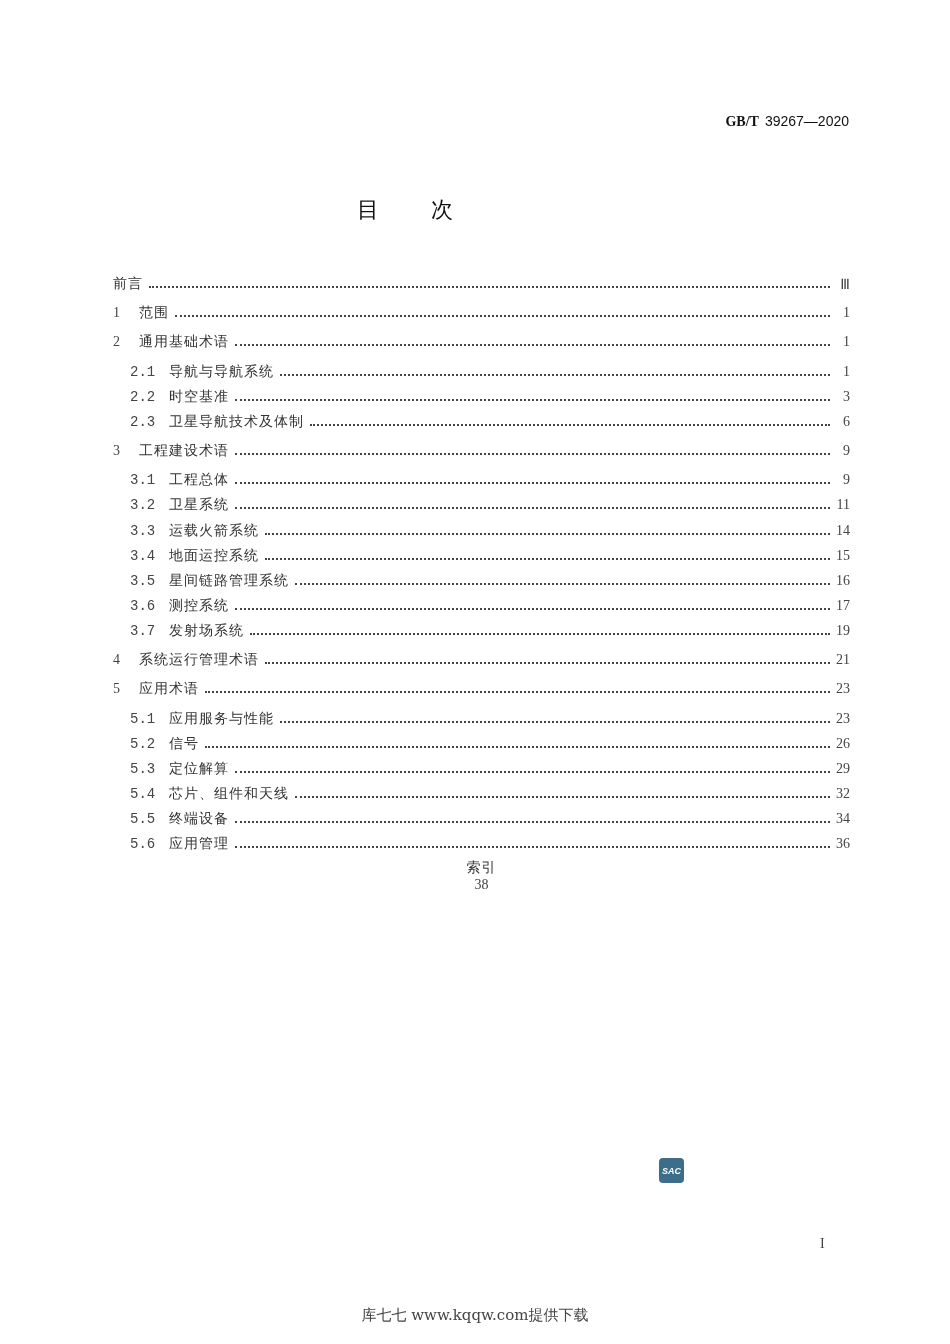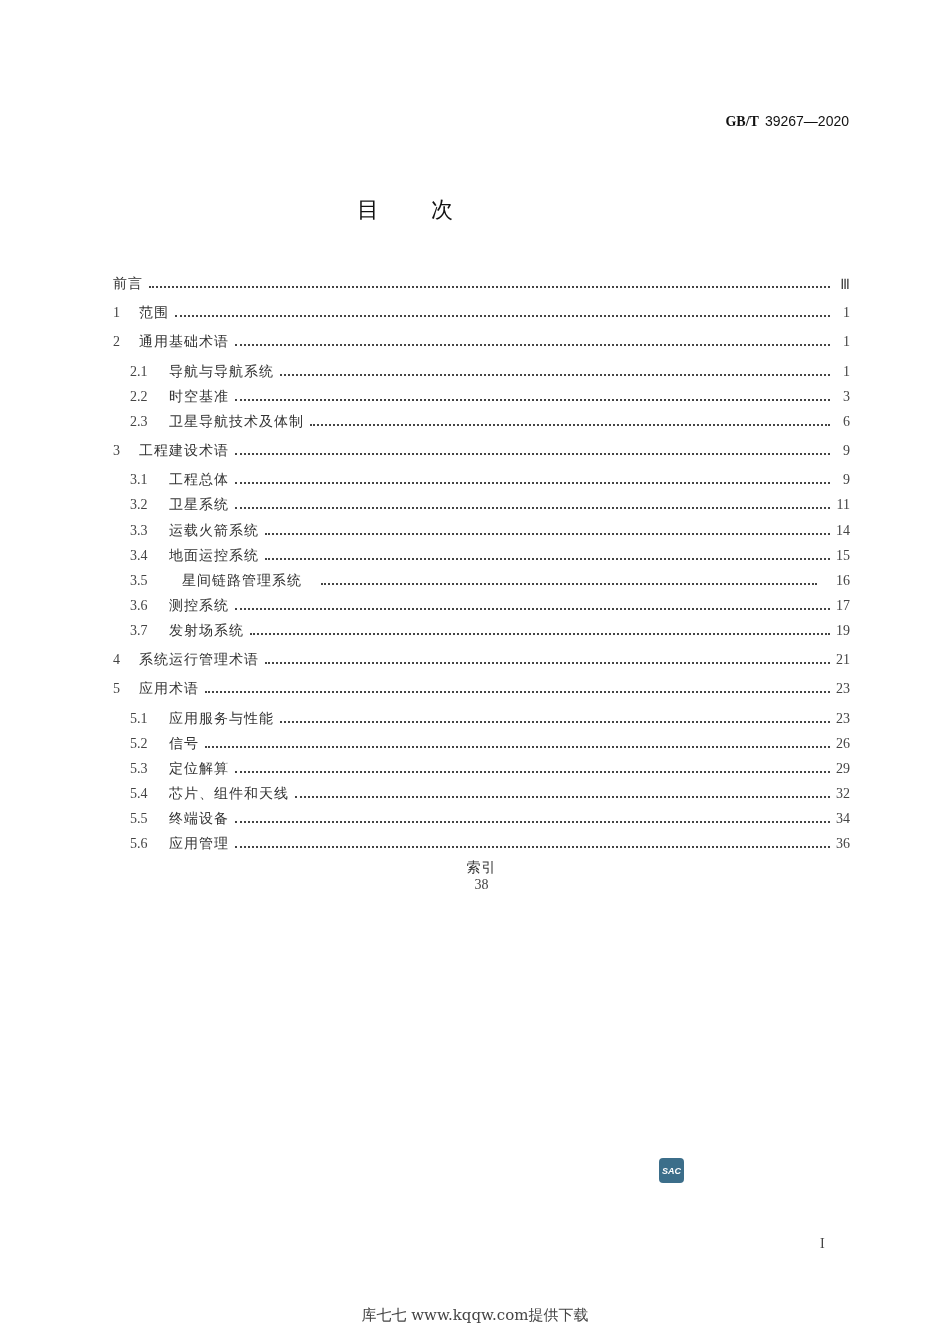--- a/index.html
+++ b/index.html
@@ -12,21 +12,21 @@
   .title { position: absolute; top: 195px; left: 0; width: 810px; text-align: center;
            font-family: "DejaVu Sans", sans-serif; font-size: 22px; color: #111; letter-spacing: 0; }
   .title span { display: inline-block; }
   .title .gap { width: 52px; }
   .toc { position: absolute; left: 113px; width: 737px; top: 270px; }
   .row { position: absolute; left: 0; width: 737px; height: 20px; display: flex; align-items: center;
          font-size: 14px; color: #333; }
   .row .num { display: inline-block; font-family: "Liberation Serif", serif; color: #444; }
   .row.l1 .num { width: 26px; }
   .row.l2 { left: 17px; width: 720px; }
-  .row.l2 .num { width: 39px; }
+  .row.l2 .num { width: 39px; font-family: Liberation Mono, monospace; }
   .row .lbl { white-space: nowrap; letter-spacing: 1px; font-family: "DejaVu Sans", sans-serif; font-size: 14px; color: #333; }
   .row .dots { flex: 1; overflow: hidden; white-space: nowrap; margin: 0 6px; height: 20px; position: relative; }
   .row .dots::before { content: ""; position: absolute; left: 0; right: 0; top: 12px;
                        border-bottom: 2px dotted #444; }
   .row .pg { font-family: "Liberation Serif", serif; color: #444; min-width: 14px; text-align: right; }
   .sac-logo { position: absolute; left: 659px; top: 1158px; width: 25px; height: 25px; border-radius: 4px;
               background: #0c4a6e; opacity: 0.8; color: #fff; font: italic bold 9px "Liberation Sans", sans-serif;
               display: flex; align-items: center; justify-content: center; }
   .page-num { position: absolute; left: 820px; top: 1236px; font-size: 14px; color: #444; font-family: "Liberation Serif", serif; }
   .footer { position: absolute; top: 1306px; left: 0; width: 950px; text-align: center; font-size: 15px; color: #444;
@@ -102,21 +102,21 @@
       <span class="lbl">运载火箭系统</span>
       <span class="dots"></span>
       <span class="pg">14</span>
     </div>
     <div class="row l2" style="top: 276px;">
       <span class="num">3.4</span>
       <span class="lbl">地面运控系统</span>
       <span class="dots"></span>
       <span class="pg">15</span>
     </div>
-    <div class="row l2" style="top: 301px; gap: 13px;">
+    <div class="row l2" style="top: 301px;">
       <span class="num">3.5</span>
       <span class="lbl">星间链路管理系统</span>
       <span class="dots"></span>
       <span class="pg">16</span>
     </div>
     <div class="row l2" style="top: 326px; justify-content: space-between;">
       <span class="num">3.6</span>
       <span class="lbl">测控系统</span>
       <span class="dots"></span>
       <span class="pg">17</span>

